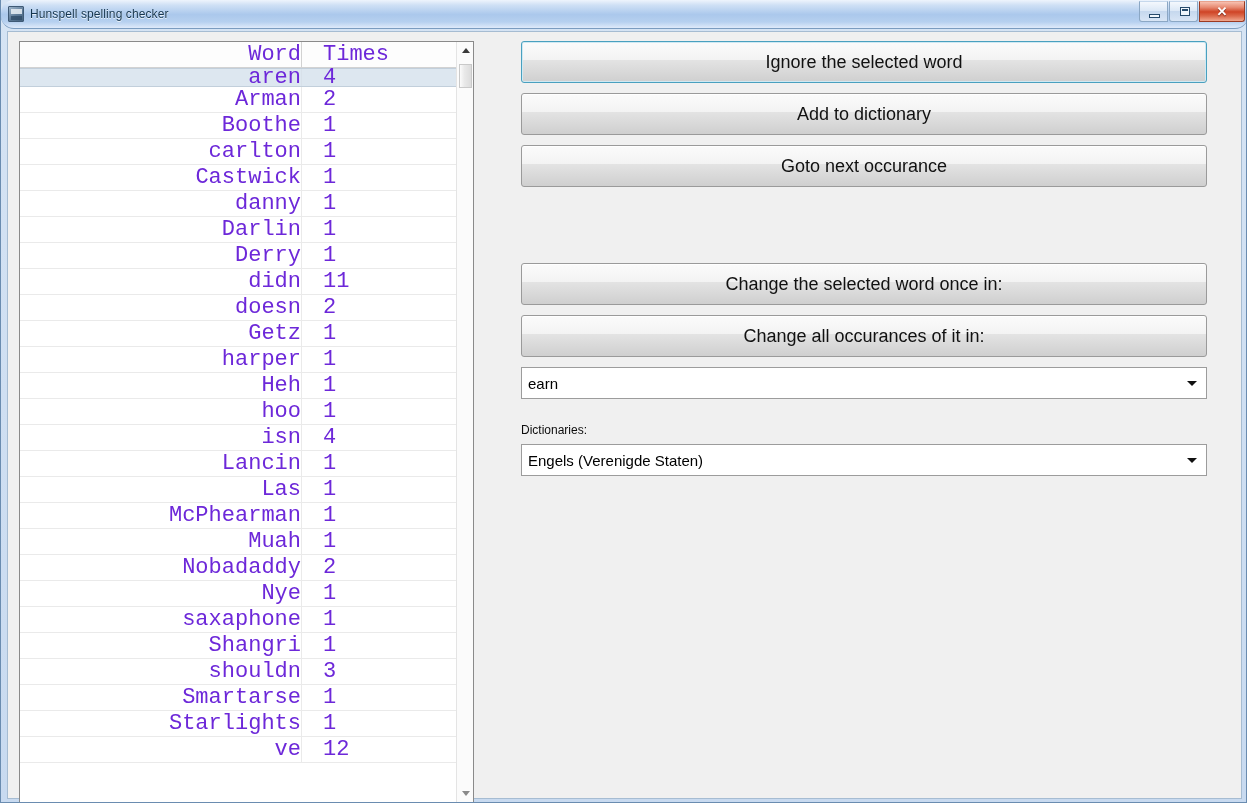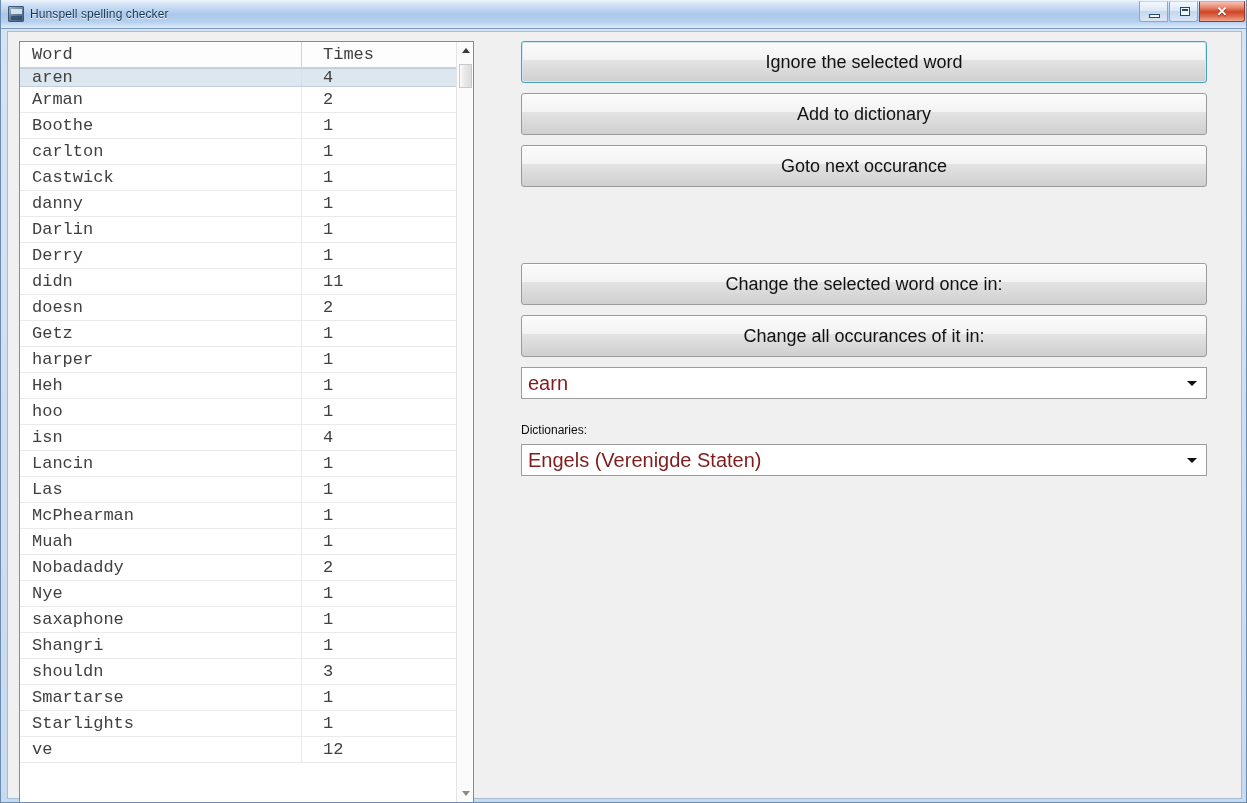--- a/index.html
+++ b/index.html
@@ -21,21 +21,21 @@
     border-top: none;
     overflow: hidden;
   }
 
   
   .titlebar {
     position: absolute; left: 0; top: 0;
     width: 1247px; height: 29px;
     background: linear-gradient(180deg, #eef4fc 0%, #cfe0f5 18%, #abc8ec 52%, #b6d0ef 78%, #dfeafa 100%);
     border-bottom: 1px solid #7b9cc0;
-    display: flex; align-items: center;
+    display: flex; align-items: center; border-radius: 13px;
   }
   .title-icon {
     width: 16px; height: 16px;
     margin-left: 7px; margin-right: 6px;
     position: relative;
     background: linear-gradient(145deg,#9fb6cc 0%, #5d7a97 55%, #44617e 100%);
     border: 1px solid #3f5a76;
     border-radius: 1px;
     flex: 0 0 auto;
   }
@@ -129,23 +129,24 @@
     left: 0; top: 0; right: 17px; bottom: 0;
     background: #ffffff;
     overflow: hidden;
   }
   .row {
     height: 26px;
     display: flex;
     align-items: center;
     border-bottom: 1px solid #eaeaea;
     font-family: "Liberation Mono", "DejaVu Sans Mono", monospace;
-    font-size: 17px;
-    color: #404040;
+    font-size: 22px;
+    color: #6d28d9;
     background: #ffffff;
+    text-align: right;
   }
   .row.header {
     border-bottom: 1px solid #d2d2d2;
     background: #fdfdfd;
   }
   .row.selected {
     background: #dde7f0;
     border-top: 1px solid #c2cfdb;
     border-bottom: 1px solid #c2cfdb;
     height: 19px;
@@ -233,22 +234,22 @@
   .combo {
     position: relative;
     width: 686px;
     height: 32px;
     background: #ffffff;
     border: 1px solid #9c9c9c;
     display: flex;
     align-items: center;
   }
   .combo .value {
-    font-size: 20px;
-    color: #7f1d1d;
+    font-size: 15px;
+    color: #000000;
     padding-left: 6px;
     white-space: nowrap;
     overflow: hidden;
   }
   .combo .arrow {
     position: absolute;
     right: 9px; top: 50%;
     margin-top: -2px;
     width: 0; height: 0;
     border-left: 5px solid transparent;

